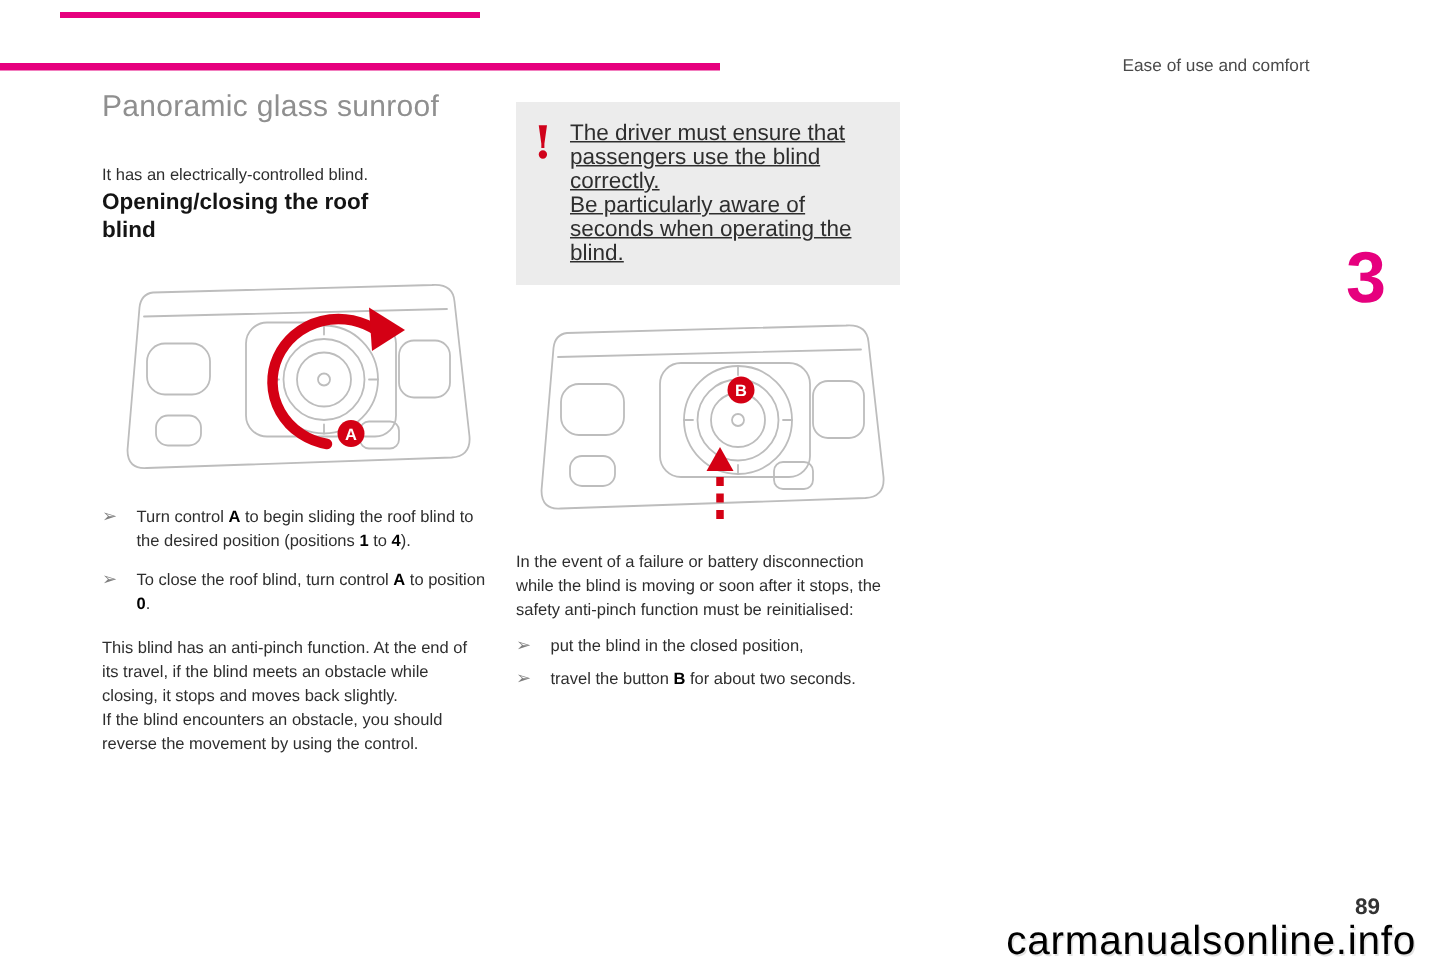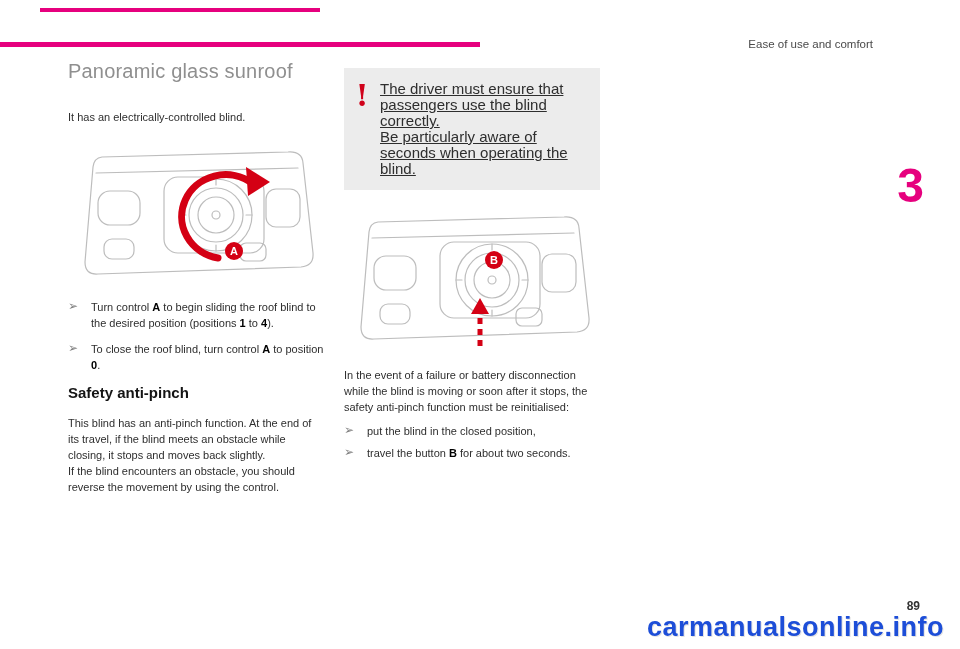--- a/index.html
+++ b/index.html
@@ -39,41 +39,42 @@
   .warning-mark {
     color:#d0021b; font-family:"DejaVu Serif", serif; font-weight:bold;
     font-size:30px; line-height:30px; flex:0 0 16px; text-align:center;
   }
   .warning-text { font-size:15px; line-height:16px; color:#2e2e2e;text-decoration:underline; }
 
   .reinit-intro { margin-top:15px; }
   .reinit-bullets { margin-top:8px; }
   .reinit-bullets .bullet { margin-bottom:6px; }
 
-  .page-number { position:absolute; right:40px; bottom:36px; font-size:12px; font-weight:700; color:#333; }
+  .page-number { position:absolute; right:40px; bottom:36px; font-size:15px; font-weight:700; color:#333; }
   .watermark {
-    position:absolute; right:16px; bottom:6px; font-size:27px; color:#1d4ed8;
-    letter-spacing:.5px; text-shadow:1px 1px 0 #e3e3e3;font-weight:bold;
+    position:absolute; right:16px; bottom:6px; font-size:27px; color:#000000;
+    letter-spacing:.5px; text-shadow:1px 1px 0 #e3e3e3;
   }
 </style>
 </head>
 <body>
 
 <div class="page">
 
   <div class="deco-line-1"></div>
   <div class="deco-line-2"></div>
 
   <div class="header-label">Ease of use and comfort</div>
   <div class="chapter-number">3</div>
 
   <div class="col-left">
     <div class="doc-title">Panoramic glass sunroof</div>
     <div class="body-text intro">It has an electrically-controlled blind.</div>
 
+    <h2 class="sec h-opening">Opening/closing the roof blind</h2>
 
     <div class="illus">
       <svg width="256" height="150" viewBox="0 0 256 150">
         <g stroke="#bdbdbd" fill="none" stroke-width="1.2" stroke-linejoin="round" stroke-linecap="round">
           <path d="M 34 20 L 220 15 Q 234 14 235 26 L 245 116 Q 246 129 233 130 L 30 137 Q 17 138 17 125 L 25 30 Q 26 21 34 20 Z"></path>
           <path d="M 28 36 L 230 31"></path>
           <rect x="30" y="54" width="42" height="34" rx="12"></rect>
           <rect x="198" y="52" width="34" height="38" rx="10"></rect>
           <rect x="36" y="102" width="30" height="20" rx="8"></rect>
           <rect x="172" y="106" width="26" height="18" rx="6"></rect>
@@ -99,21 +100,20 @@
       <div class="bullet">
         <span class="bullet-icon">➢</span>
         <span class="bullet-text"><span>Turn control </span><b>A</b><span> to begin sliding the roof blind to the desired position (positions </span><b>1</b><span> to </span><b>4</b><span>).</span></span>
       </div>
       <div class="bullet">
         <span class="bullet-icon">➢</span>
         <span class="bullet-text"><span>To close the roof blind, turn control </span><b>A</b><span> to position </span><b>0</b><span>.</span></span>
       </div>
     </div>
 
-    <h2 class="sec h-safety">Safety anti-pinch</h2>
     <div class="body-text para">This blind has an anti-pinch function. At the end of its travel, if the blind meets an obstacle while closing, it stops and moves back slightly.</div>
     <div class="body-text">If the blind encounters an obstacle, you should reverse the movement by using the control.</div>
   </div>
 
   <div class="col-mid">
     <div class="warning-box">
       <div class="warning-mark">!</div>
       <div>
         <div class="warning-text">The driver must ensure that passengers use the blind correctly.</div>
         <div class="warning-text">Be particularly aware of seconds when operating the blind.</div>

